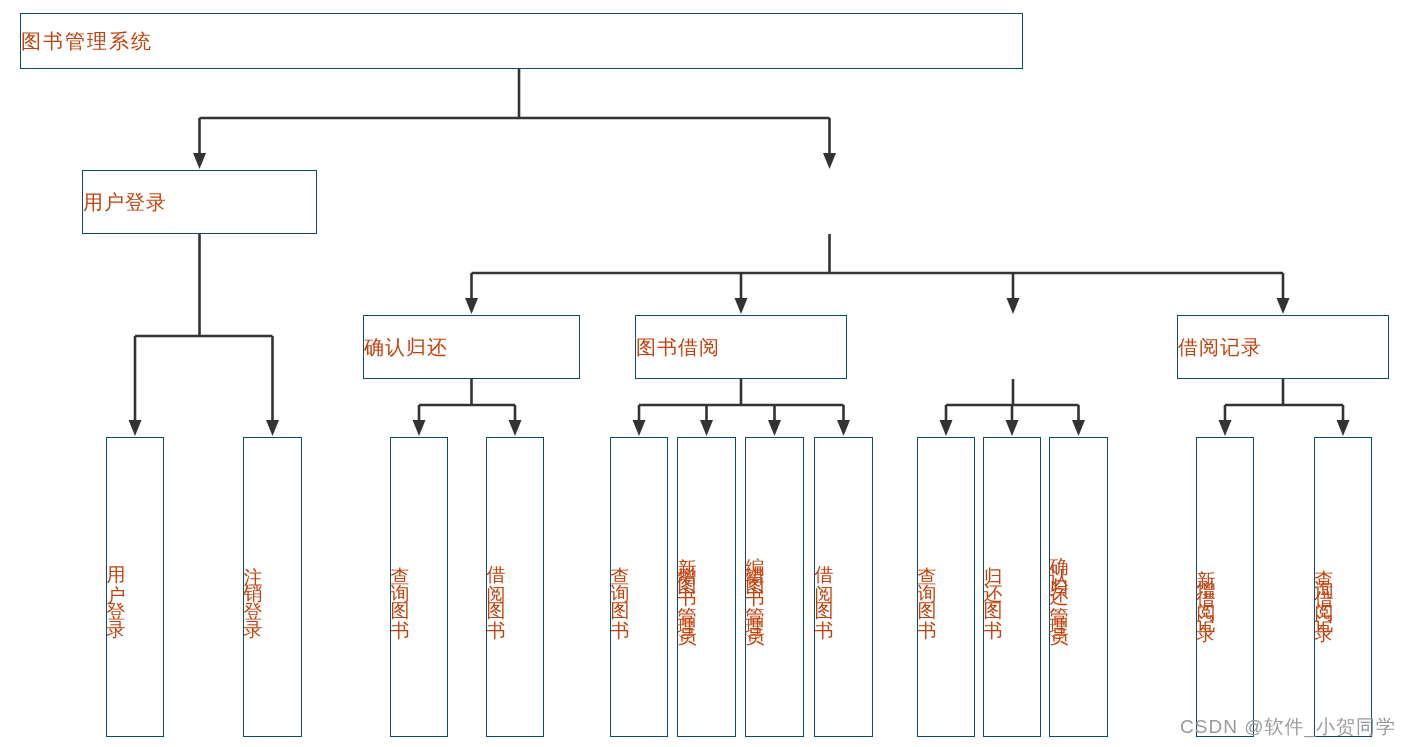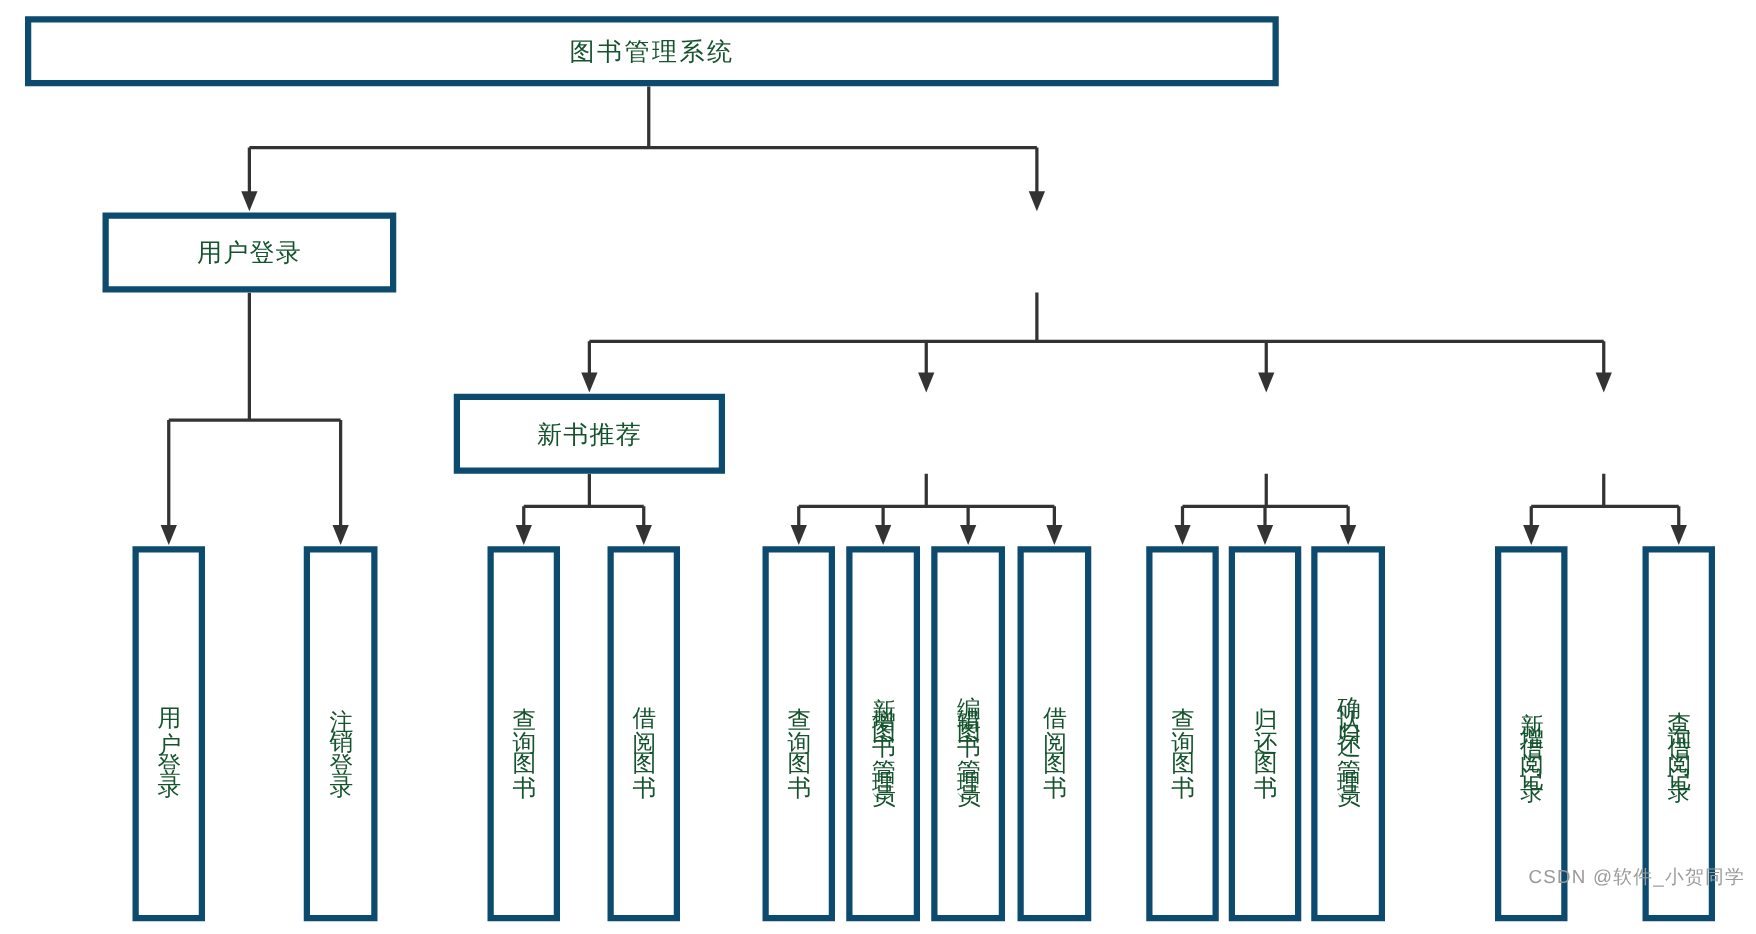--- a/index.html
+++ b/index.html
@@ -5,36 +5,36 @@
   html,body { margin:0; padding:0; background:#ffffff; }
   .canvas {
     position:relative; width:1405px; height:747px;
     background:#ffffff; overflow:hidden;
     font-family:"Liberation Sans", sans-serif;
     color:#2b2b2b;
   }
   svg.connectors { position:absolute; left:0; top:0; width:1405px; height:747px; }
   .node {
     position:absolute; box-sizing:border-box;
-    background:#ffffff; border:5px solid #0c4a6e;
-    display:flex; align-items:center; justify-content:center;
-    color:#14532d;
+    background:#ffffff; border:1px solid #0c4a6e;
+    display:flex; align-items:center; 
+    color:#c2410c;
   }
   .h-node { font-size:20px; letter-spacing:1px; }
   .root-node { font-size:20px; letter-spacing:2px; }
   .v-node > span {
     writing-mode:vertical-rl; text-orientation:mixed;
     font-size:19px; line-height:1;
   }
   .ls-a > span { letter-spacing:18px; }  
   .ls-b > span { letter-spacing:11px; }  
   .ls-c > span { letter-spacing:10px; }  
   .watermark {
-    position:absolute; right:9px; top:692px;
-    font-size:15px; color:#9a9a9a; white-space:nowrap;
+    position:absolute; right:9px; top:714px;
+    font-size:19px; color:#9a9a9a; white-space:nowrap;
     z-index:5; letter-spacing:1px;
   }
 </style>
 </head>
 <body>
 
 <div class="canvas">
 
   <svg class="connectors" width="1405" height="747" viewBox="0 0 1405 747" aria-hidden="true">
     <path fill="none" stroke="#333333" stroke-width="2.6" d="
@@ -70,21 +70,27 @@
 
   <div class="node root-node" style="left:20px;top:13px;width:1003px;height:56px">
     <span>图书管理系统</span>
   </div>
 
   <div class="node h-node" style="left:82px;top:170px;width:235px;height:64px">
     <span>用户登录</span>
   </div>
 
   <div class="node h-node" style="left:363px;top:315px;width:217px;height:64px">
-    <span>新书推荐</span>
+    <span>确认归还</span>
+  </div>
+  <div class="node h-node" style="left:635px;top:315px;width:212px;height:64px">
+    <span>图书借阅</span>
+  </div>
+  <div class="node h-node" style="left:1177px;top:315px;width:212px;height:64px">
+    <span>借阅记录</span>
   </div>
 
   <div class="node v-node ls-a" style="left:106px;top:437px;width:58px;height:300px">
     <span>用户登录</span>
   </div>
   <div class="node v-node ls-a" style="left:243px;top:437px;width:59px;height:300px">
     <span>注销登录</span>
   </div>
 
   <div class="node v-node ls-a" style="left:390px;top:437px;width:58px;height:300px">

